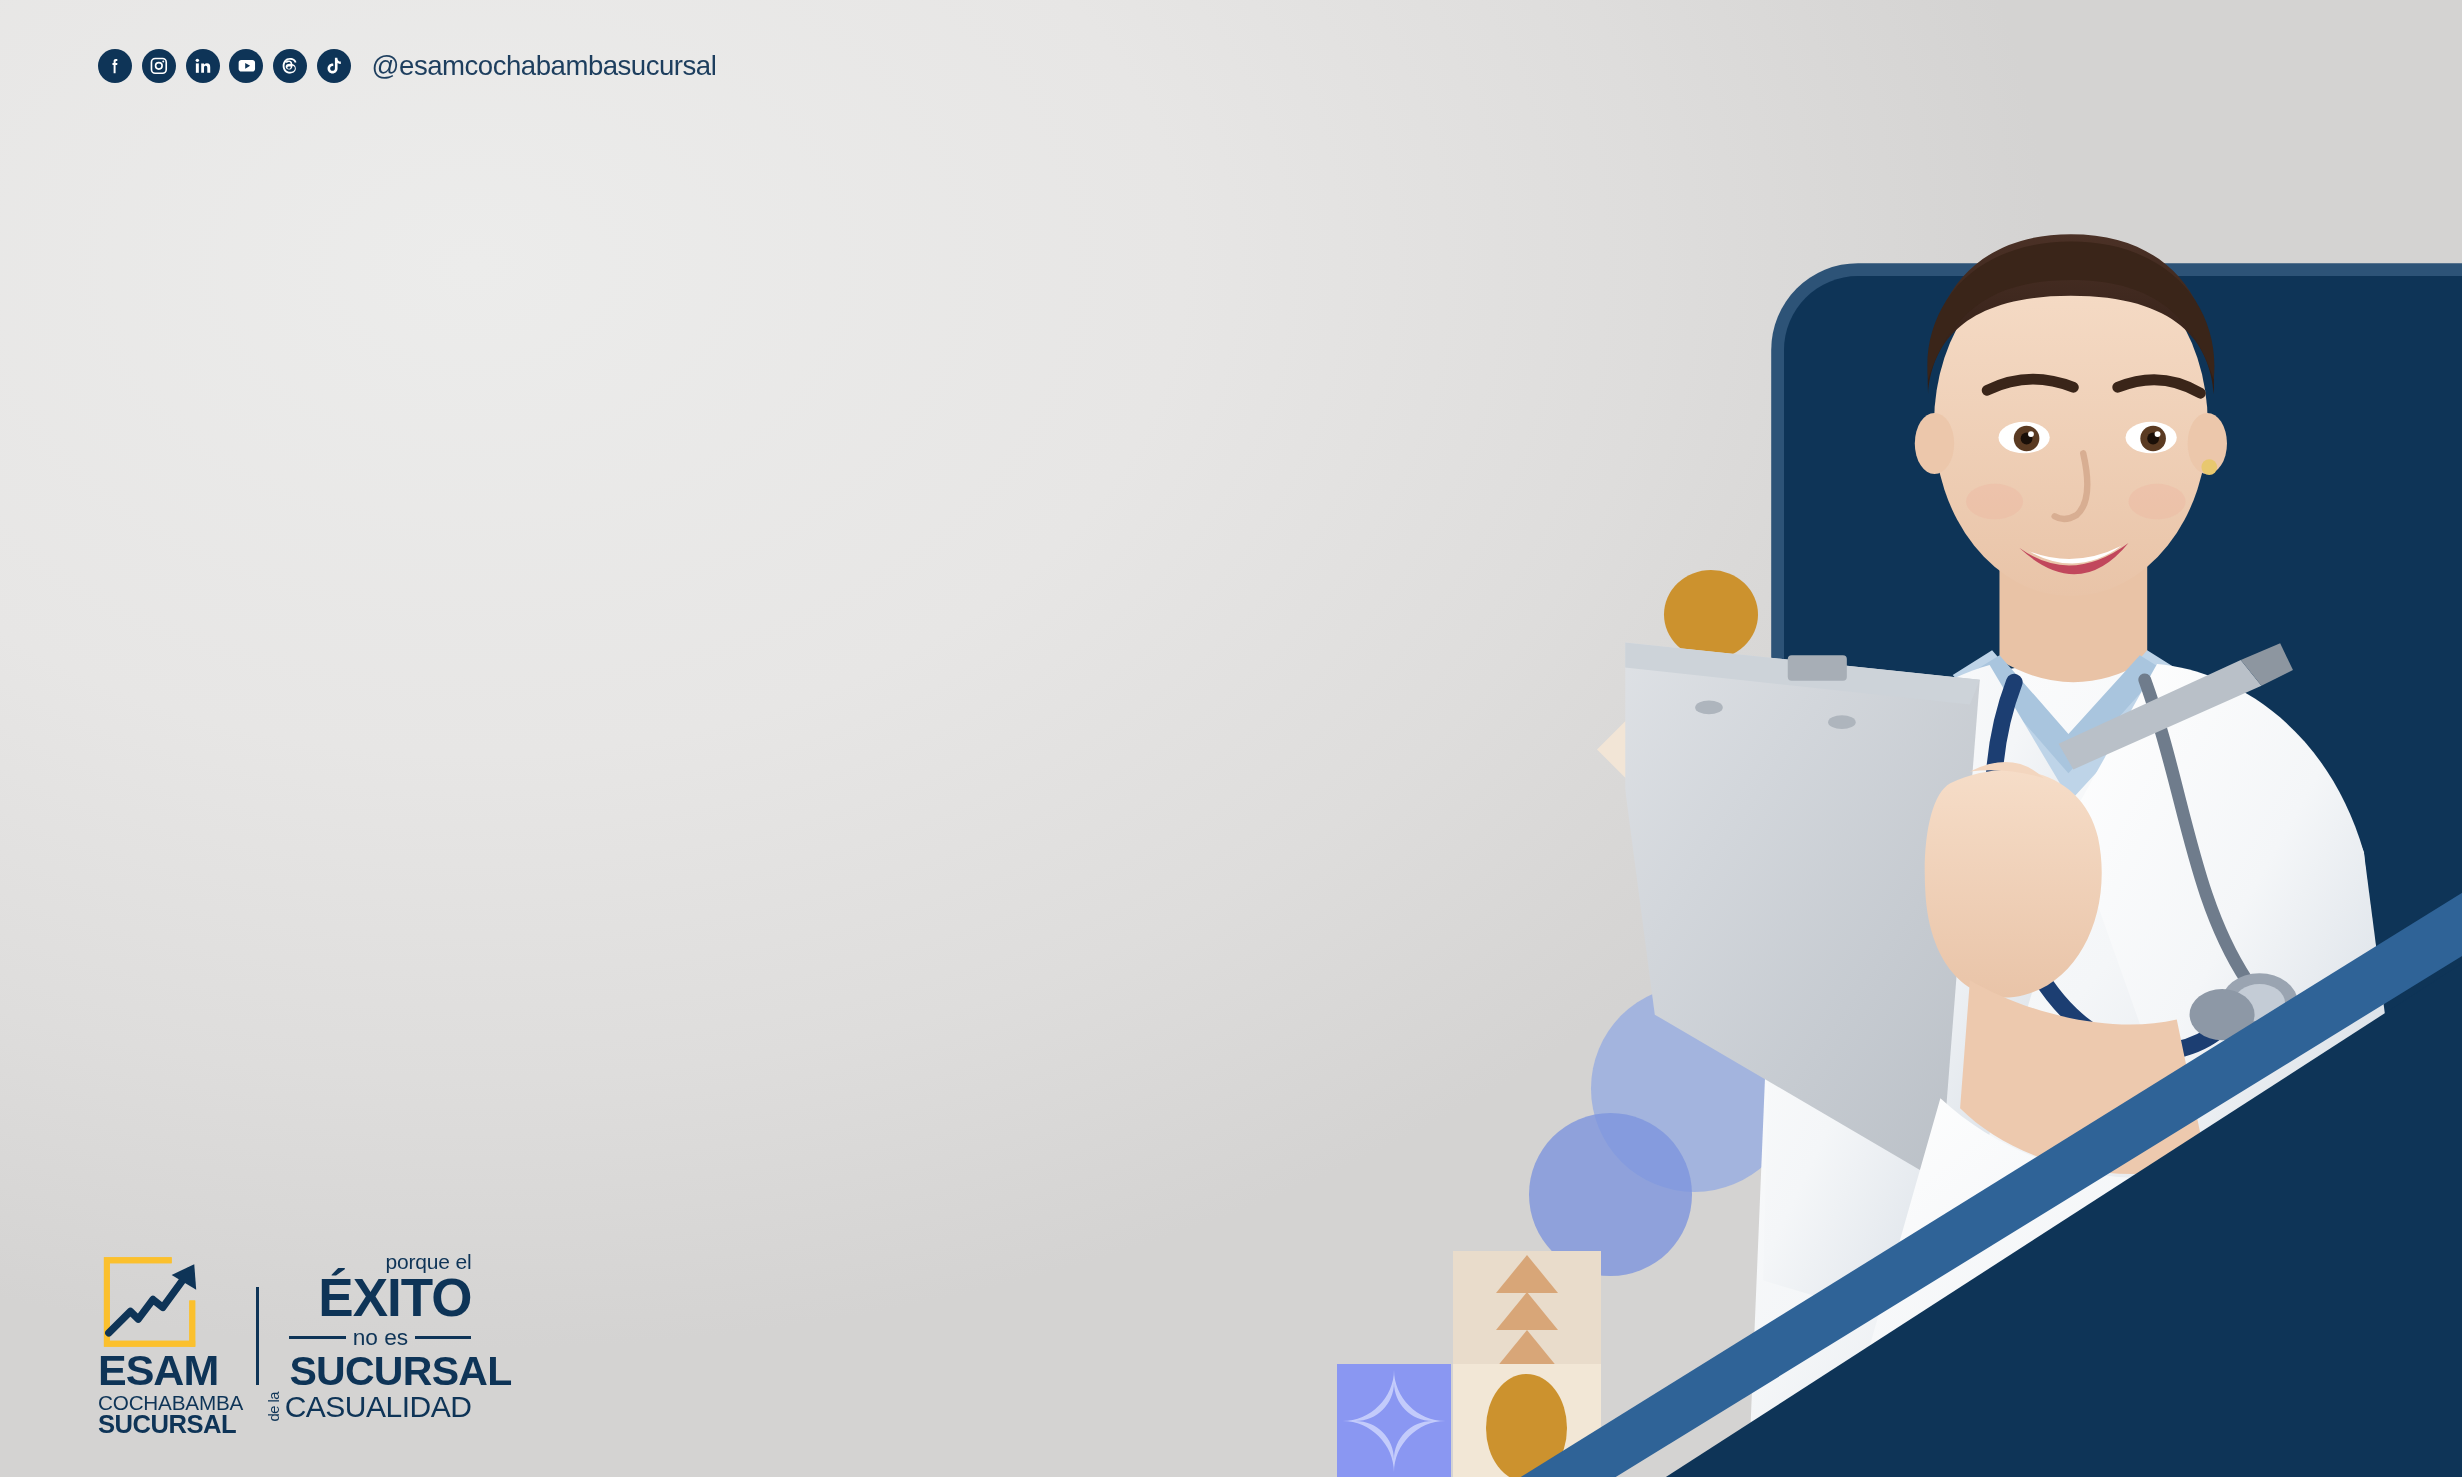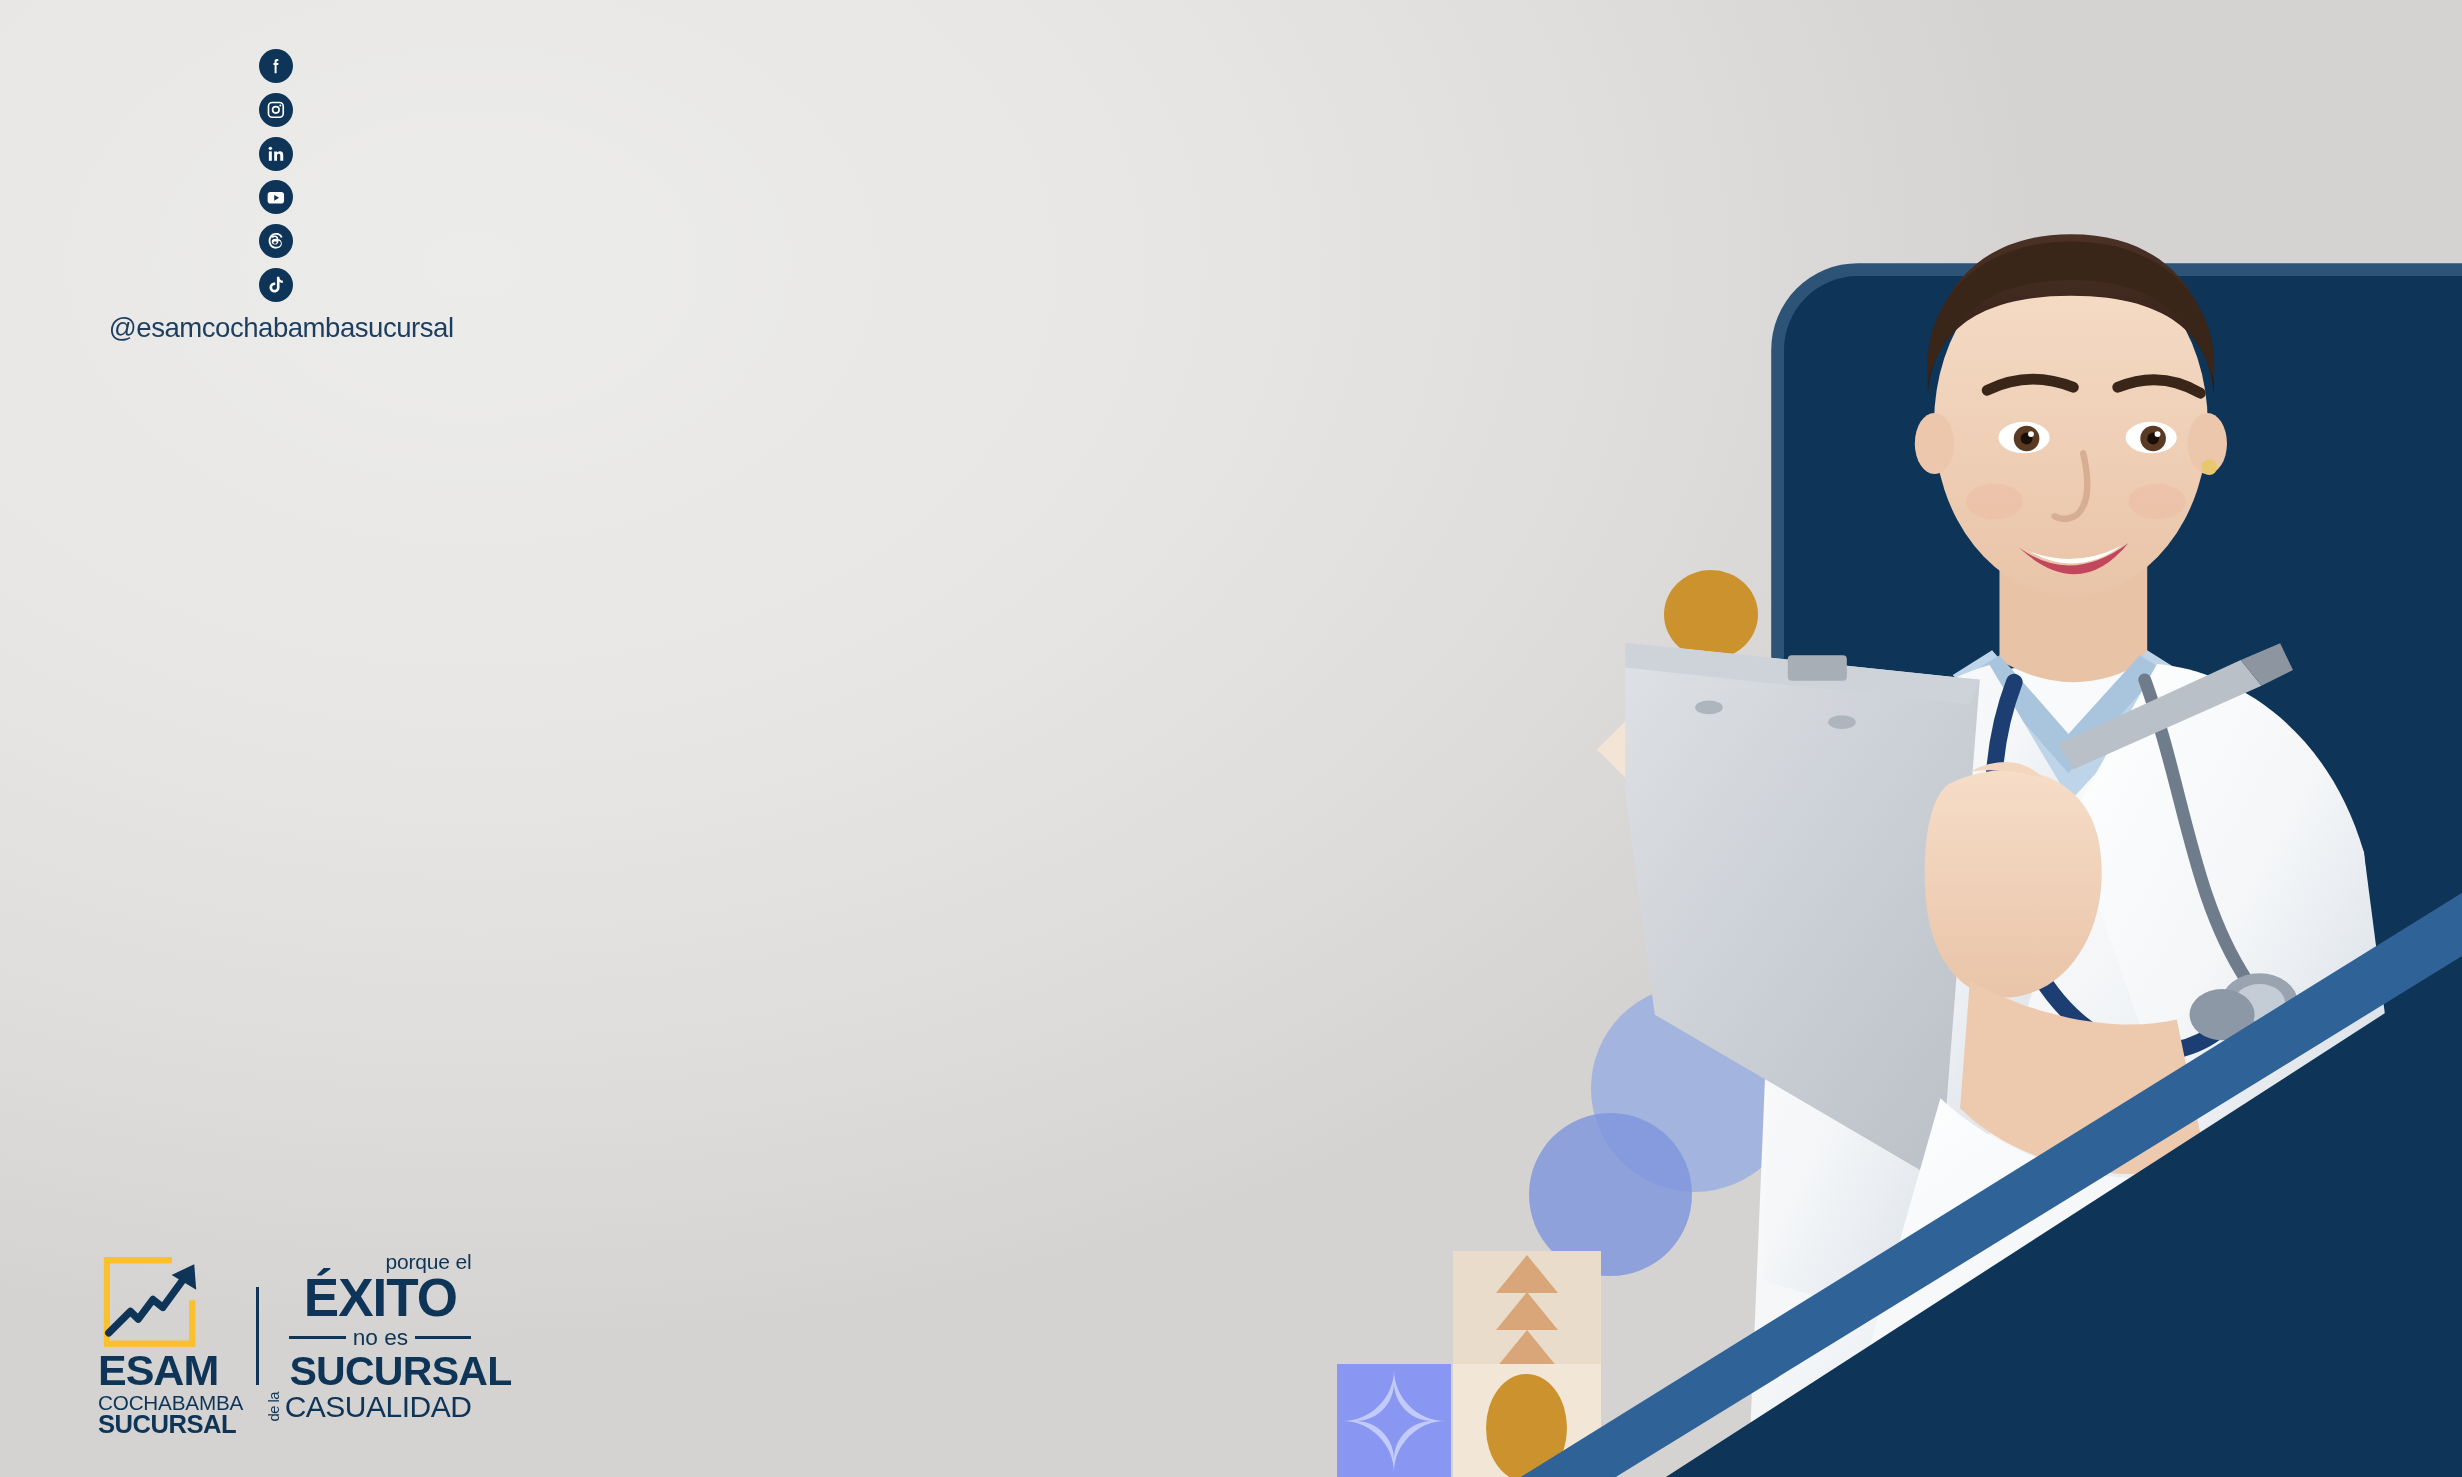--- a/index.html
+++ b/index.html
@@ -117,21 +117,21 @@
     position:absolute;
     left:1625px; top:148px;
     width:877px; height:1330px;
     overflow:hidden;
   }
 
   
   .social-row{
     position:absolute;
     left:98px; top:49px;
-    display:flex; align-items:center; gap:9.8px;flex-direction:column;
+    display:flex; align-items:center; gap:9.8px;
   }
   .s-icon{
     width:34px;height:34px;border-radius:50%;
     background:#0e3457;
     display:flex;align-items:center;justify-content:center;
   }
   .s-icon svg{ width:19.7px;height:19.7px;fill:#fff; }
   .handle{
     margin-left:10.8px;
     font-size:27.6px;
@@ -197,21 +197,21 @@
   .esam-suc{ font-size:25.6px; font-weight:700; letter-spacing:-0.5px; margin-top:-1px;}
 
   .divider{
     width:3.4px; height:98px;
     background:#0e3457;
     margin:0 30.5px 0 30.5px;
   }
 
   .tagline{ color:#0e3457; position:relative; width:182px; }
   .tg-small{ font-size:21px; font-weight:400; text-align:right; letter-spacing:-0.2px; line-height:1;}
-  .tg-exito{ font-size:53px; font-weight:700; letter-spacing:-1px; line-height:.95; text-align:center; margin-top:1px;}
+  .tg-exito{ font-size:53px; font-weight:700; letter-spacing:-1px; line-height:.95; text-align:right; margin-top:1px;}
   .tg-noes-row{
     display:flex; align-items:center; gap:6.9px; margin-top:3px;
   }
   .rule{ flex:1; height:2.5px; background:#0e3457; }
   .tg-noes{ font-size:22.7px; font-weight:400; line-height:1; }
   .tg-producto{ font-size:41px; font-weight:700; letter-spacing:-0.7px; line-height:.95; text-align:right; margin-top:3px;}
   .tg-casual-row{ display:flex; align-items:flex-end; justify-content:flex-end; gap:3px; margin-top:1px;}
   .tg-dela{
     font-size:14.8px; font-weight:400;
     writing-mode:vertical-rl; transform:rotate(180deg);

